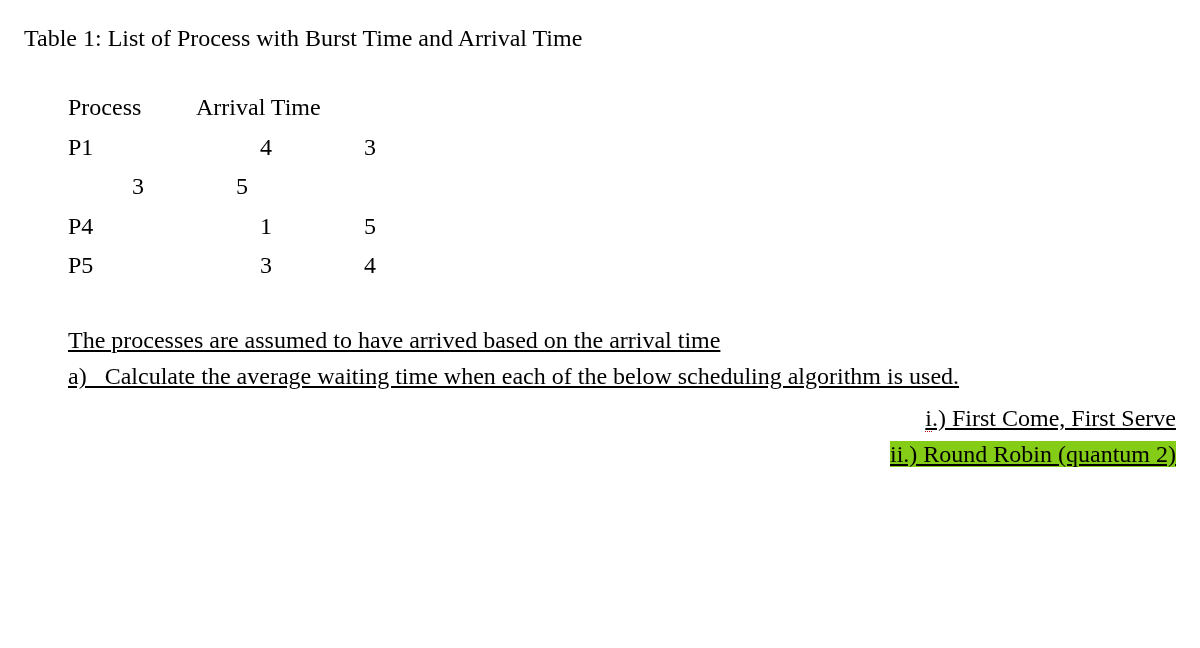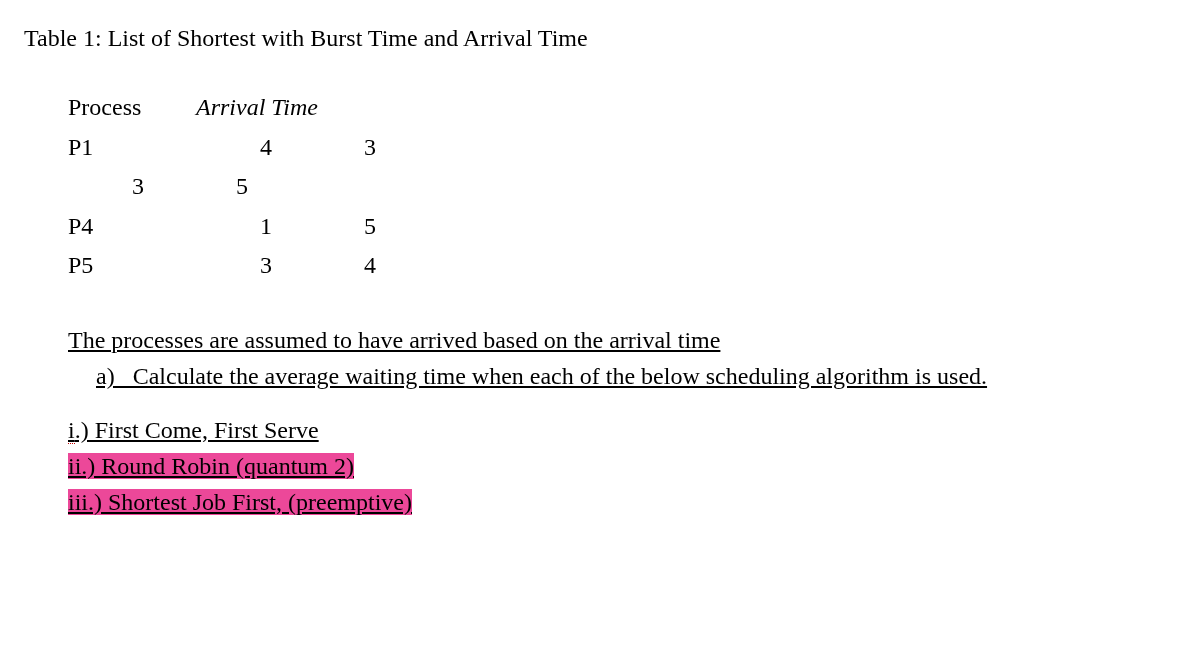--- a/index.html
+++ b/index.html
@@ -36,55 +36,54 @@
     text-align: center;
   }
   .col-burst-inner {
     display: inline-block;
     width: 42px;
     text-align: center;
   }
   .col-arrival-header {
     width: 180px;
     text-align: left;
-    font-style: italic;
   }
   .col-arrival {
     width: 180px;
     text-align: left;
     padding-left: 28px;
     box-sizing: border-box;
   }
   .body-text {
     margin-left: 44px;
     text-decoration: underline;
   }
   .justify {
     text-align: justify;
-    margin-left: 28px;
   }
   .sub-items {
-    margin-top: 18px;
+    margin-top: 6px;
+    text-align: right;
   }
   .sub-item {
     line-height: 1.5;
   }
   .highlight {
-    background-color: #ec4899;
+    background-color: #84cc16;
   }
   .dotted-underline {
     border-bottom: 1px dotted #c00000;
     padding-bottom: 0px;
   }
 </style>
 </head>
 <body>
 
 <div class="intro">
-  <div>Table 1: List of Shortest with Burst Time and Arrival Time</div>
+  <div>Table 1: List of Process with Burst Time and Arrival Time</div>
 </div>
 
 <div class="table-block">
   <div class="table-row">
     <div class="col-process">Process</div>
     <div class="col-arrival-header">Arrival Time</div>
   </div>
 
   <div class="table-row">
     <div class="col-process">P1</div>
@@ -111,17 +110,14 @@
   <div>The processes are assumed to have arrived based on the arrival time</div>
   <div class="justify" style="white-space: pre-wrap;">a)   Calculate the average waiting time when each of the below scheduling algorithm is used.</div>
 
   <div class="sub-items">
     <div class="sub-item">
       <span class="dotted-underline">i</span><span>.) First Come, First Serve</span>
     </div>
     <div class="sub-item">
       <span class="highlight">ii.) Round Robin (quantum 2)</span>
     </div>
-    <div class="sub-item">
-      <span class="highlight">iii.) Shortest Job First, (preemptive)</span>
-    </div>
   </div>
 </div>
 
 </body></html>

